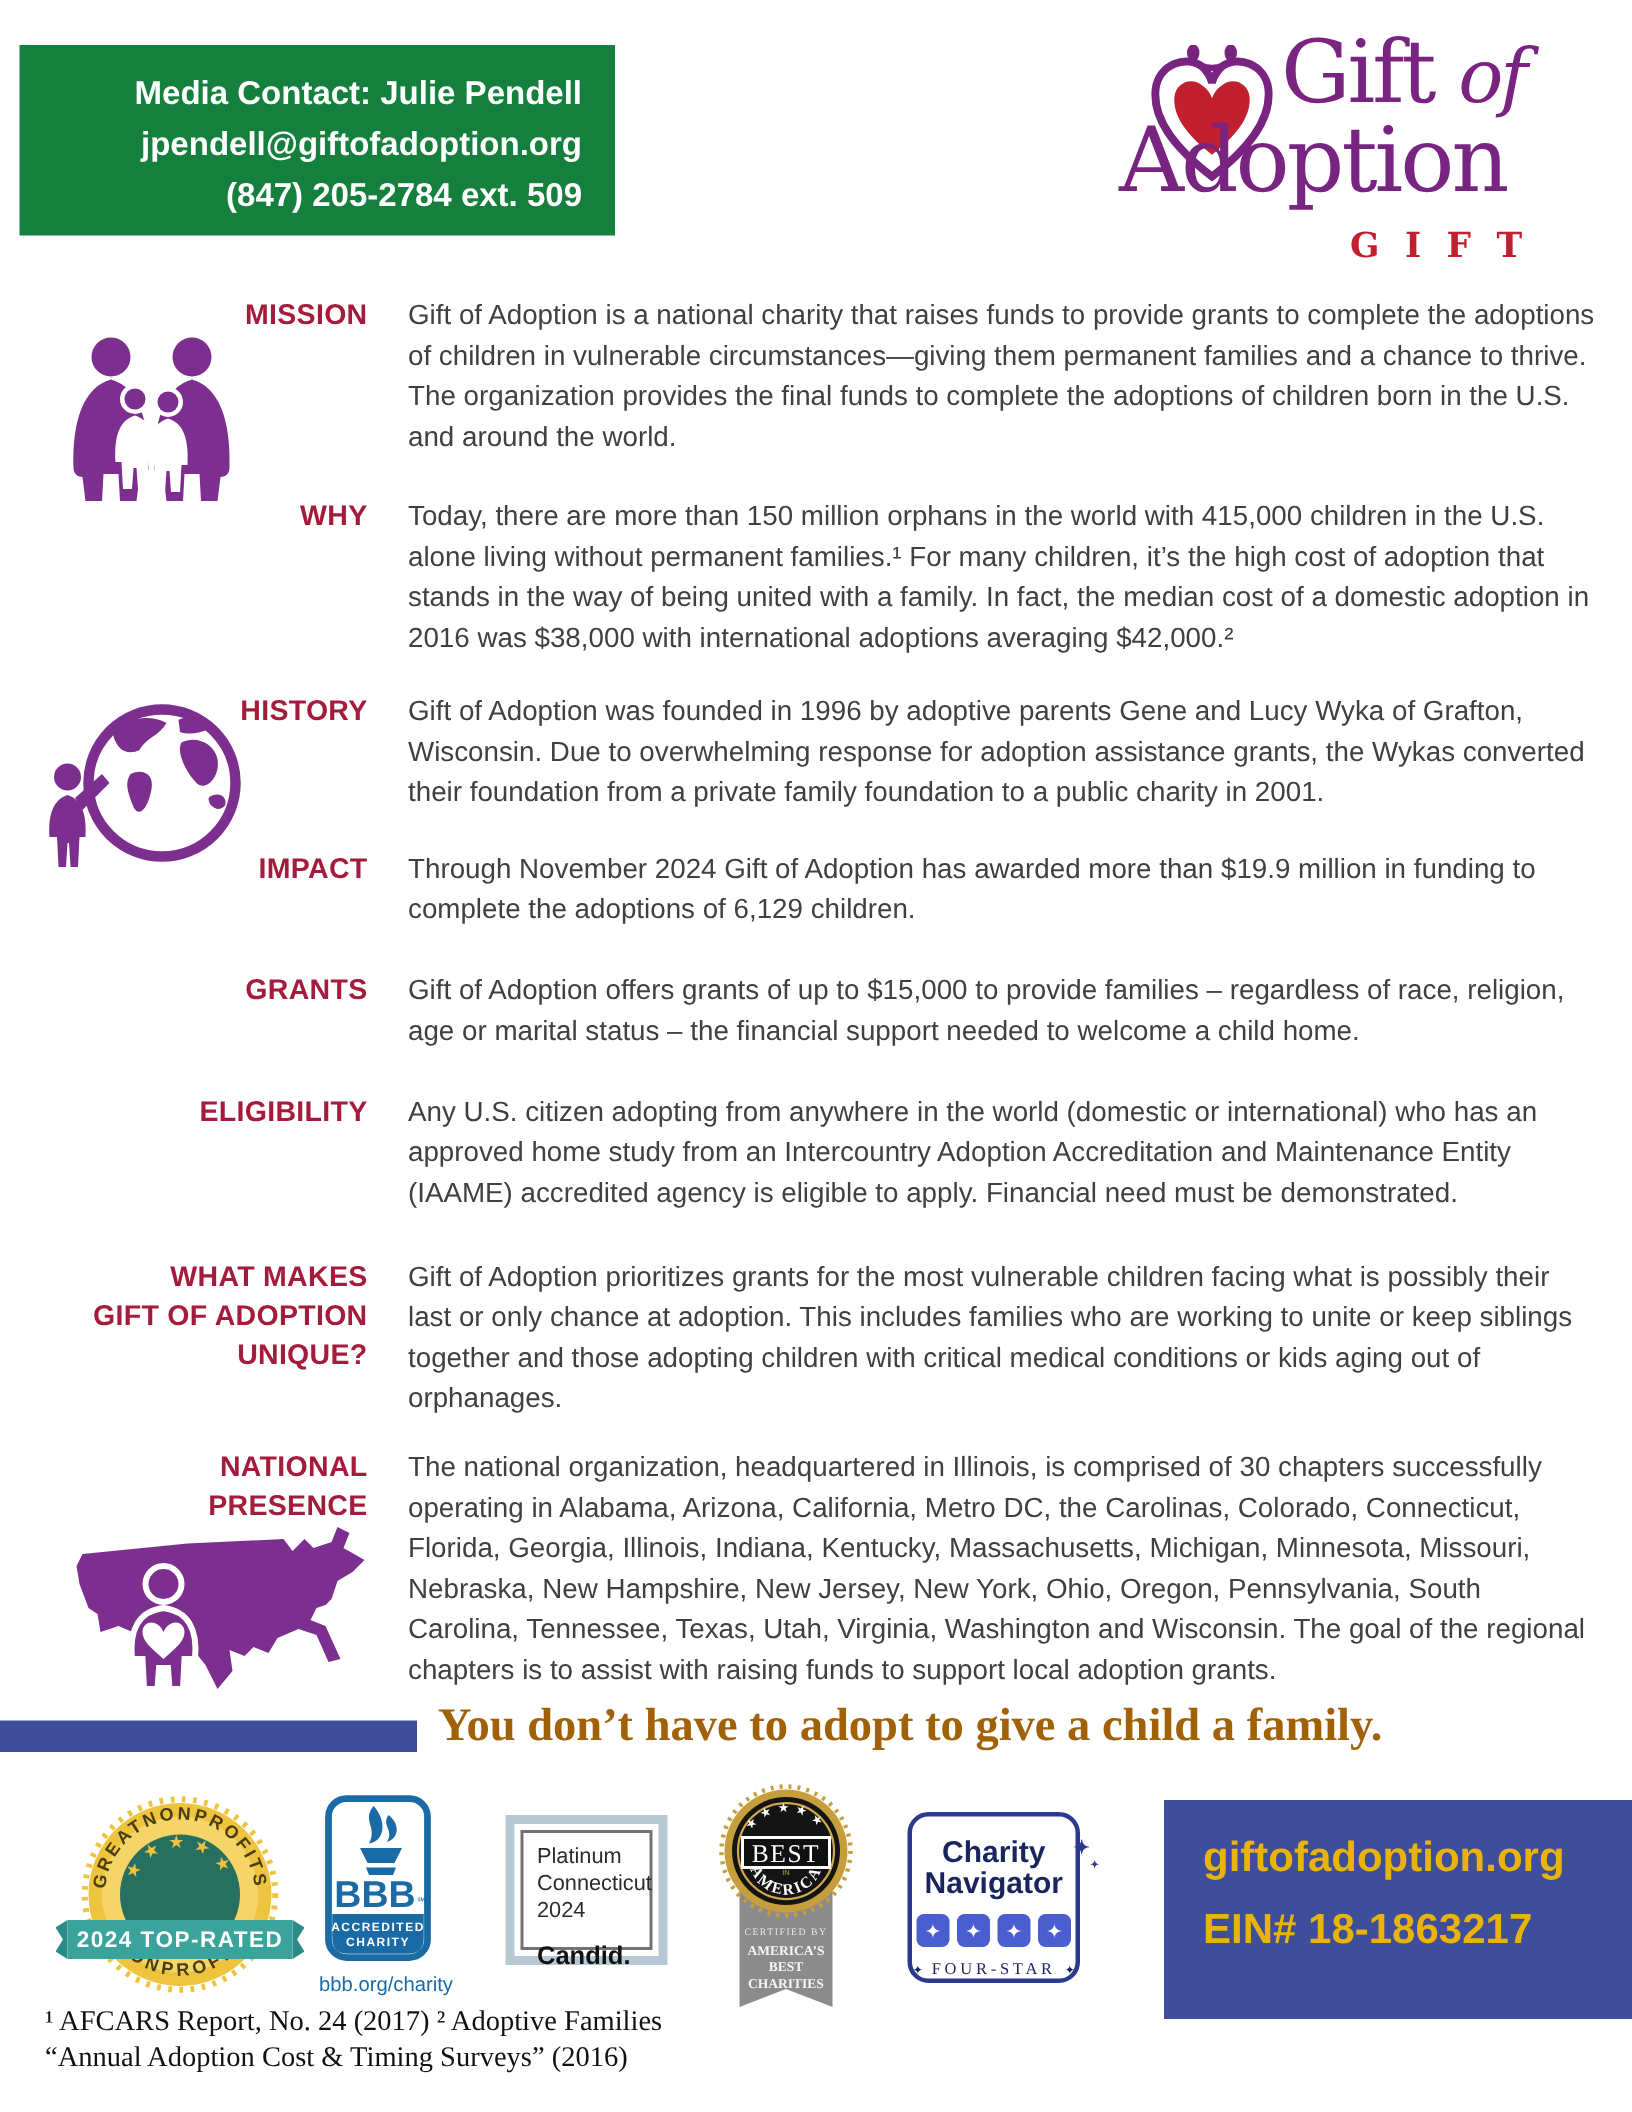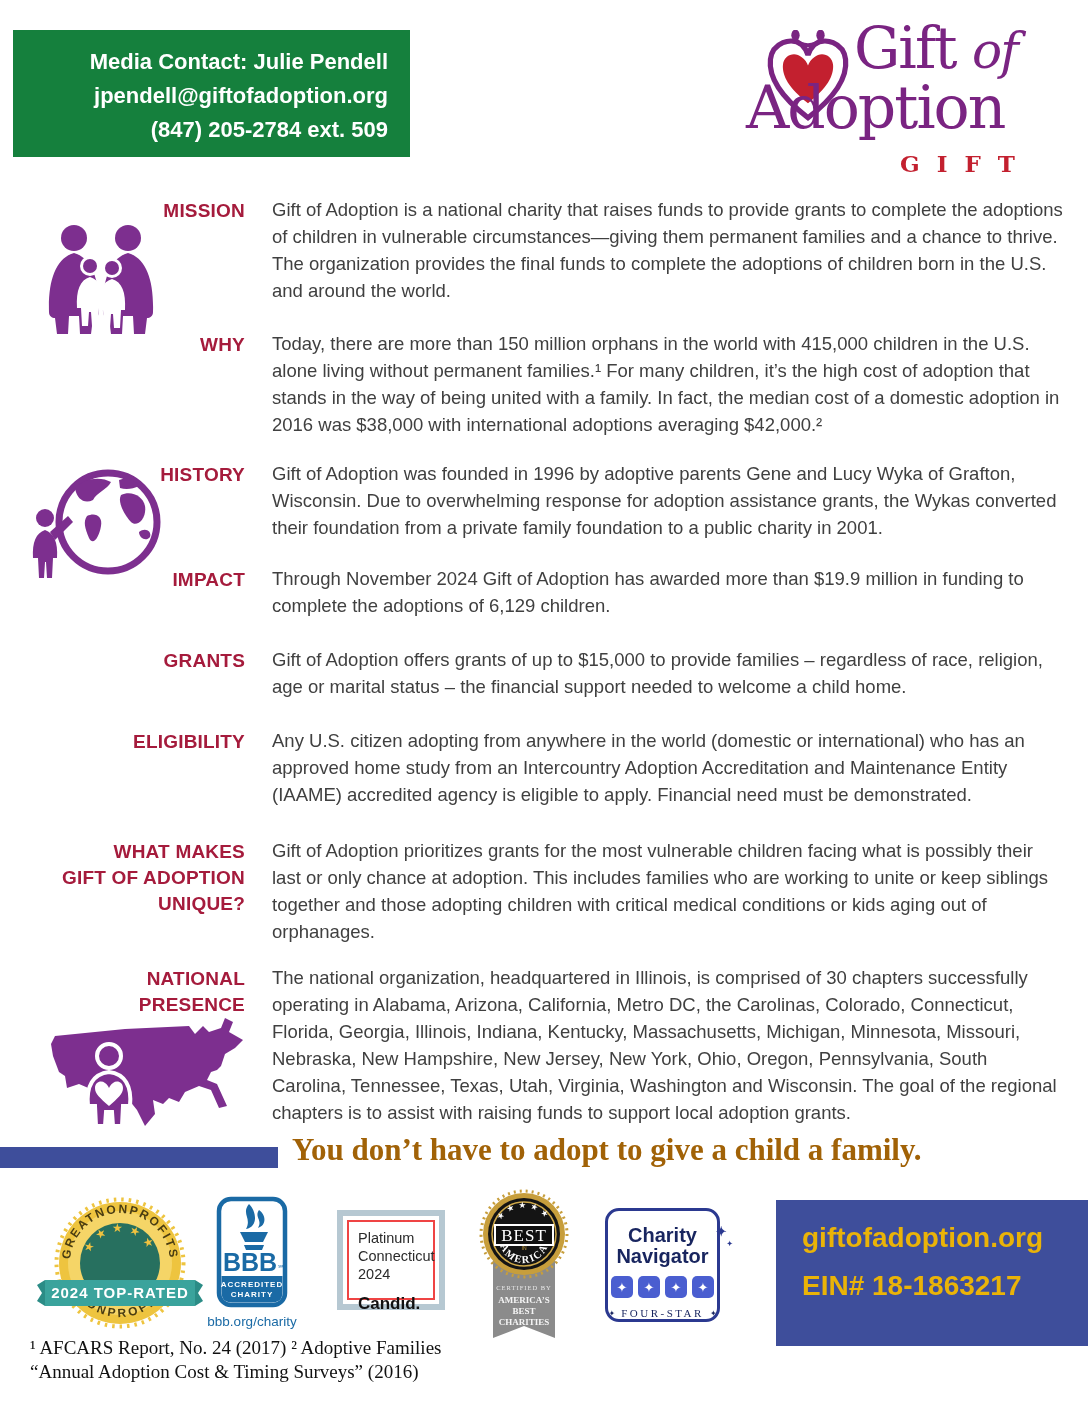--- a/index.html
+++ b/index.html
@@ -38,24 +38,24 @@
 
   
   #tagline-bar{position:absolute;left:0;top:1147px;width:278px;height:21px;background:#3e4e9b;}
   #tagline{position:absolute;left:292px;top:1132px;width:792px;
     font-family:"Liberation Serif",serif;font-weight:700;font-size:31px;color:#a16207;}
 
   
   .badge{position:absolute;}
   #badge-gn{left:37px;top:1196px;}
   #badge-bbb{left:202px;top:1196px;width:100px;text-align:center;}
-  #bbb-url{font-size:13.5px;color:#1a6aa5;margin-top:2px;}
+  #bbb-url{font-size:13.5px;color:#1a6aa5;margin-top:2px;text-align:right;}
   #badge-candid{left:337px;top:1210px;width:108px;height:100px;box-sizing:border-box;
     border:6px solid #b6c8d2;padding:4px;background:#fff;}
-  #candid-inner{border:2px solid #ef4444;height:100%;box-sizing:border-box;
+  #candid-inner{border:2px solid #737373;height:100%;box-sizing:border-box;
     padding:7px 0 0 9px;font-size:14.5px;line-height:18px;color:#2b2b2b;}
   #candid-brand{font-weight:700;font-size:17px;color:#111;margin-top:12px;}
   #badge-best{left:478px;top:1188px;}
   #badge-cn{left:605px;top:1208px;width:115px;height:114px;box-sizing:border-box;
     background:#fff;border:3px solid #2b3990;border-radius:14px;
     display:flex;flex-direction:column;align-items:center;padding-top:14px;position:absolute;}
   #cn-name{font-weight:700;font-size:20px;line-height:21px;color:#18255f;text-align:center;position:relative;}
   #cn-spark{position:absolute;right:-18px;top:-4px;color:#2b3990;font-size:13px;}
   #cn-spark2{position:absolute;right:-24px;top:8px;color:#2b3990;font-size:7px;}
   #cn-stars{display:flex;gap:5px;margin-top:9px;}

